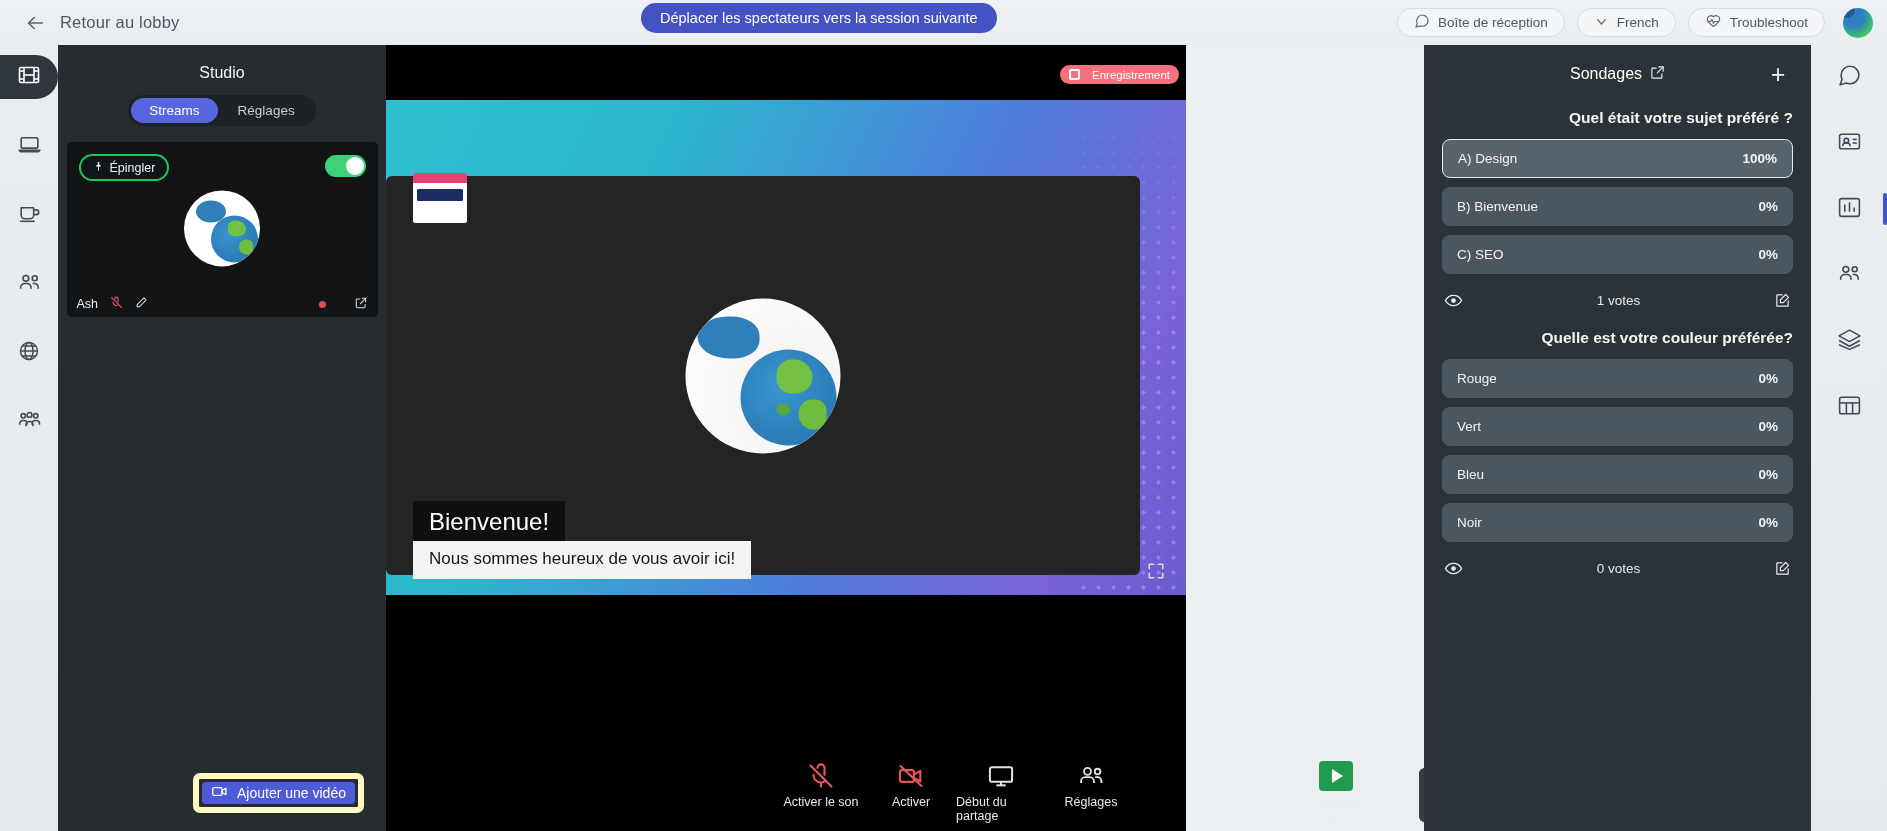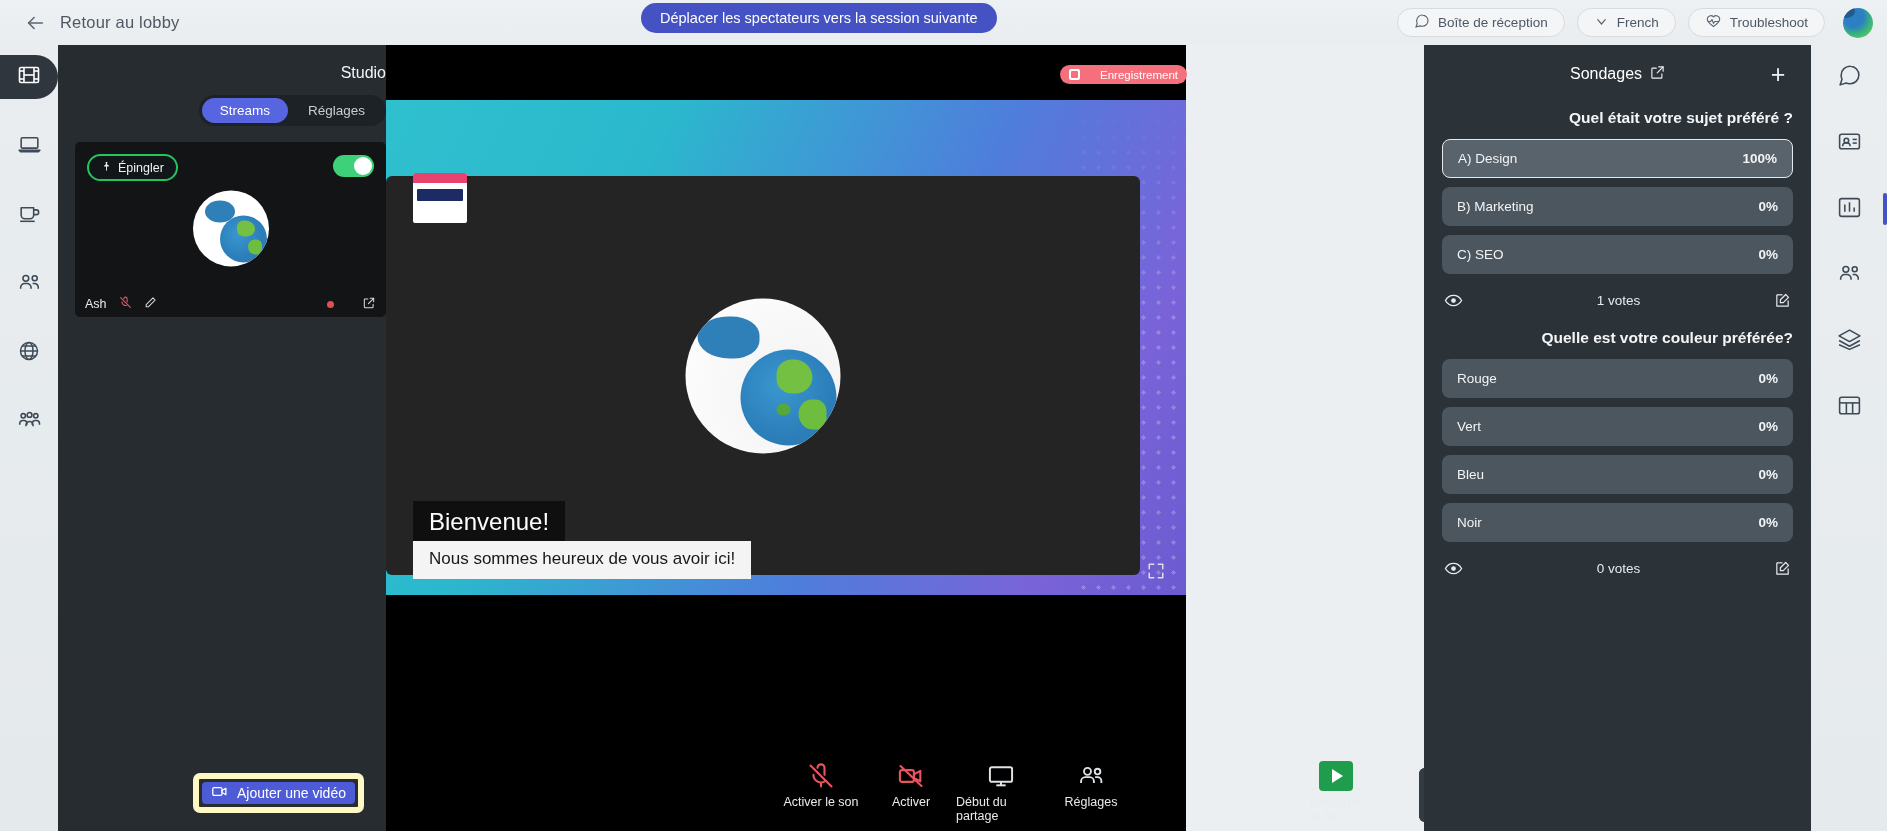--- a/index.html
+++ b/index.html
@@ -51,21 +51,21 @@
   }
   .rail-item {
     width:56px; height:44px; display:flex; align-items:center; justify-content:center;
     color:#3e4a57; cursor:pointer; border-radius:0 22px 22px 0;
   }
   .rail-item.active { background:#2f363d; color:#fff; width:58px; }
 
   
   .studio {
     position:absolute; left:58px; top:45px; width:328px; height:786px;
-    background:#272c31; display:flex; flex-direction:column; align-items:flex-end;
+    background:#272c31; display:flex; flex-direction:column; align-items:center;
   }
   .studio-title { font-size:16px; margin-top:19px; color:#f2f4f6; font-weight:400; }
   .seg {
     margin-top:13px; background:#1d2227; border-radius:16px; padding:3px;
     display:flex; gap:2px;
   }
   .seg-btn {
     border:none; background:transparent; color:#c8ced5; font-family:inherit;
     font-size:13.5px; padding:5px 18px; border-radius:14px; cursor:pointer;
   }
@@ -112,21 +112,21 @@
     width:100%; height:100%; background:#4d5bd6; color:#fff; border:none; border-radius:4px;
     font-family:inherit; font-size:14px; display:flex; align-items:center; justify-content:center; gap:9px;
     cursor:pointer;
   }
 
   
   .stage { position:absolute; left:386px; top:45px; width:800px; height:786px; background:#000; }
   .stage-top { position:absolute; left:0; top:0; width:800px; height:55px; background:#000; }
   .rec-badge {
     position:absolute; left:674px; top:20px; height:19px;
-    background:#f3707c; border-radius:10px; display:flex; align-items:center; gap:20px;
+    background:#f3707c; border-radius:10px; display:flex; align-items:center; gap:12px;
     padding:0 9px; font-size:11.5px; color:#fff; white-space:nowrap;
   }
   .rec-badge .sq { width:11px; height:11px; background:#fff; border-radius:2px; position:relative; }
   .rec-badge .sq::after{ content:""; position:absolute; left:2px; top:2px; width:7px; height:7px; background:#f3707c; border-radius:1px; }
 
   .canvas {
     position:absolute; left:0; top:55px; width:800px; height:495px;
     background:linear-gradient(115deg,#2fc0cf 0%,#2bb8cd 28%,#4f7ddc 62%,#7a63d9 85%,#6b5bd0 100%);
     overflow:hidden;
   }
@@ -550,21 +550,21 @@
       <span class="plus">+</span>
     </div>
 
     <div>
       <div class="q-title">Quel était votre sujet préféré ?</div>
       <div class="opt win">
         <span>A) Design</span>
         <span class="pct">100%</span>
       </div>
       <div class="opt">
-        <span>B) Marketing</span>
+        <span>B) Bienvenue</span>
         <span class="pct">0%</span>
       </div>
       <div class="opt">
         <span>C) SEO</span>
         <span class="pct">0%</span>
       </div>
       <div class="votes-row">
         <span class="ic">
           <svg width="19" height="19" viewBox="0 0 24 24" fill="none" stroke="#e8ebee" stroke-width="1.7">
               <path d="M1.8 12S5.4 5.5 12 5.5 22.2 12 22.2 12 18.6 18.5 12 18.5 1.8 12 1.8 12z"></path>

